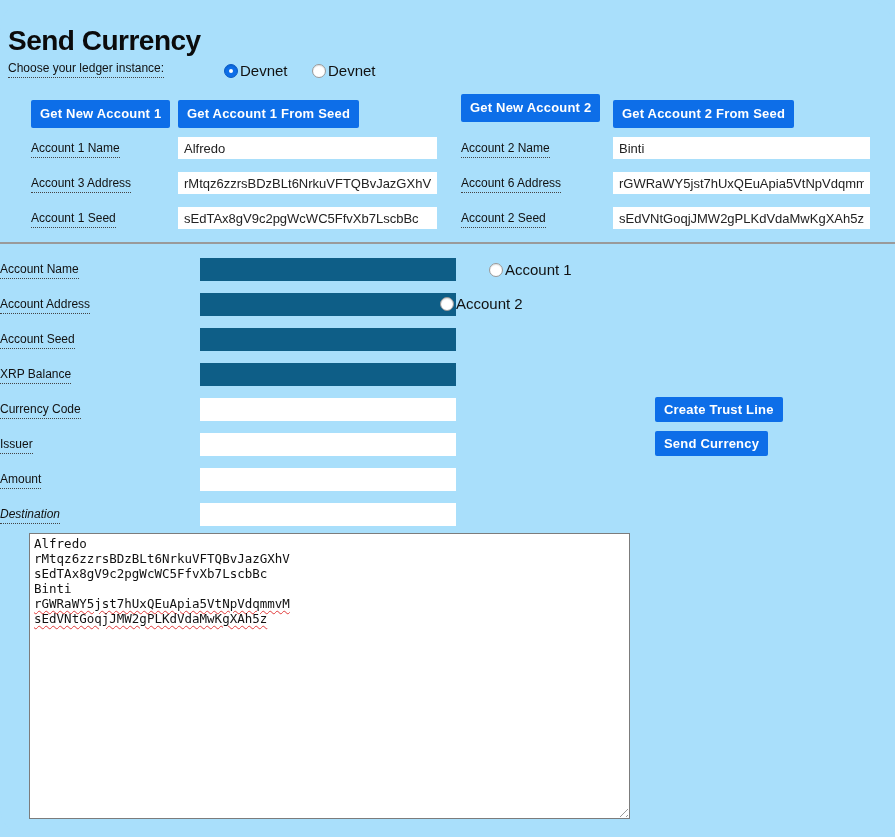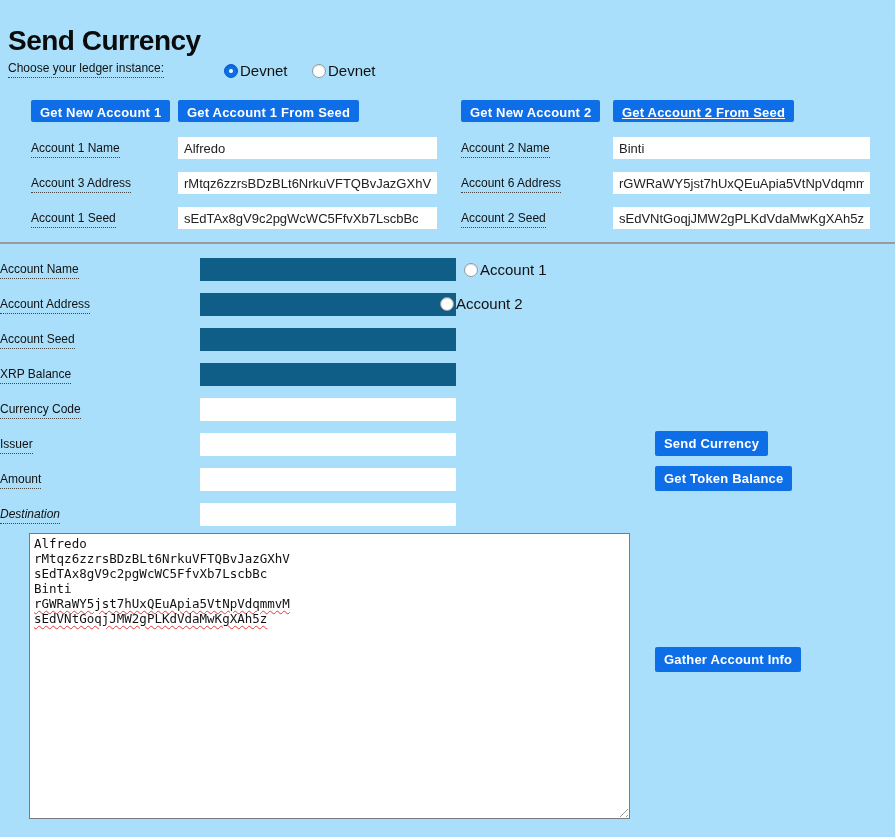--- a/index.html
+++ b/index.html
@@ -61,21 +61,21 @@
   }
   .radio-label { font-size: 15px; color: #111; }
 
   
   .btn {
     background: var(--accent, #0D6EE8);
     color: #fff;
     font-size: 13px;
     font-weight: 600;
     letter-spacing: 0.2px;
-    height: 22px;
+    height: 28px;
     line-height: 26px;
     padding: 0 9px;
     border: none;
     border-radius: 2px;
     white-space: nowrap;
     cursor: pointer;
     font-family: "Liberation Sans", sans-serif;
   }
   .btn.small { height: 25px; line-height: 25px; }
 
@@ -167,22 +167,22 @@
 
   <div class="abs dotted-label" style="left:31px; top:141px;"><span class="u">Account 1 Name</span></div>
   <input class="flat-input abs" style="left: 178px; top: 137px; width: 259px;" value="Alfredo">
 
   <div class="abs dotted-label" style="left:31px; top:176px;"><span class="u">Account 3 Address</span></div>
   <input class="flat-input abs" style="left: 178px; top: 172px; width: 259px;" value="rMtqz6zzrsBDzBLt6NrkuVFTQBvJazGXhV">
 
   <div class="abs dotted-label" style="left:31px; top:211px;"><span class="u">Account 1 Seed</span></div>
   <input class="flat-input abs" style="left: 178px; top: 207px; width: 259px;" value="sEdTAx8gV9c2pgWcWC5FfvXb7LscbBc">
 
-  <button class="btn abs" style="left:461px; top:100px;text-align:center;">Get New Account 2</button>
-  <button class="btn abs" style="left:613px; top:100px;text-decoration:underline;">Get Account 2 From Seed</button>
+  <button class="btn abs" style="left:461px; top:94px;text-align:center;">Get New Account 2</button>
+  <button class="btn abs" style="left:613px; top:100px;">Get Account 2 From Seed</button>
 
   <div class="abs dotted-label" style="left:461px; top:141px;"><span class="u">Account 2 Name</span></div>
   <input class="flat-input abs" style="left: 613px; top: 137px; width: 257px;" value="Binti">
 
   <div class="abs dotted-label" style="left:461px; top:176px;"><span class="u">Account 6 Address</span></div>
   <input class="flat-input abs" style="left: 613px; top: 172px; width: 257px;" value="rGWRaWY5jst7hUxQEuApia5VtNpVdqmmvM">
 
   <div class="abs dotted-label" style="left:461px; top:211px;"><span class="u">Account 2 Seed</span></div>
   <input class="flat-input abs" style="left: 613px; top: 207px; width: 257px;" value="sEdVNtGoqjJMW2gPLKdVdaMwKgXAh5z">
 
@@ -199,37 +199,36 @@
 
   <input class="flat-input teal abs mid-input" style="top: 258px; height: 23px;" readonly="">
   <input class="flat-input teal abs mid-input" style="top: 293px; height: 23px;" readonly="">
   <input class="flat-input teal abs mid-input" style="top: 328px; height: 23px;" readonly="">
   <input class="flat-input teal abs mid-input" style="top: 363px; height: 23px;" readonly="">
   <input class="flat-input abs mid-input" style="top: 398px; height: 23px;">
   <input class="flat-input abs mid-input" style="top: 433px; height: 23px;">
   <input class="flat-input abs mid-input" style="top: 468px; height: 23px;">
   <input class="flat-input abs mid-input" style="top: 503px; height: 23px;">
 
-  <div class="abs radio-row" style="left:464px; top:261px;text-align:right;">
+  <div class="abs radio-row" style="left:489px; top:261px;text-align:right;">
     <span class="radio"></span>
     <span class="radio-label">Account 1</span>
   </div>
   <div class="abs radio-row" style="left:440px; top:295px;align-items:center;">
     <span class="radio"></span>
     <span class="radio-label">Account 2</span>
   </div>
 
+  <button class="btn small abs" style="left:655px; top:397px;">Create Trust Line</button>
   <button class="btn small abs" style="left:655px; top:431px;">Send Currency</button>
-  <button class="btn small abs" style="left:655px; top:466px;">Get Token Balance</button>
 
   <div id="account-info-box" class="abs">
     <span class="resize-grip"></span>
   <div>Alfredo</div>
       <div>rMtqz6zzrsBDzBLt6NrkuVFTQBvJazGXhV</div>
       <div>sEdTAx8gV9c2pgWcWC5FfvXb7LscbBc</div>
       <div>Binti</div>
       <div class="misspelled">rGWRaWY5jst7hUxQEuApia5VtNpVdqmmvM</div>
       <div class="misspelled">sEdVNtGoqjJMW2gPLKdVdaMwKgXAh5z</div>
     </div>
 
-  <button class="btn small abs" style="left:655px; top:647px;">Gather Account Info</button>
 
 </div>
 
 </body></html>

